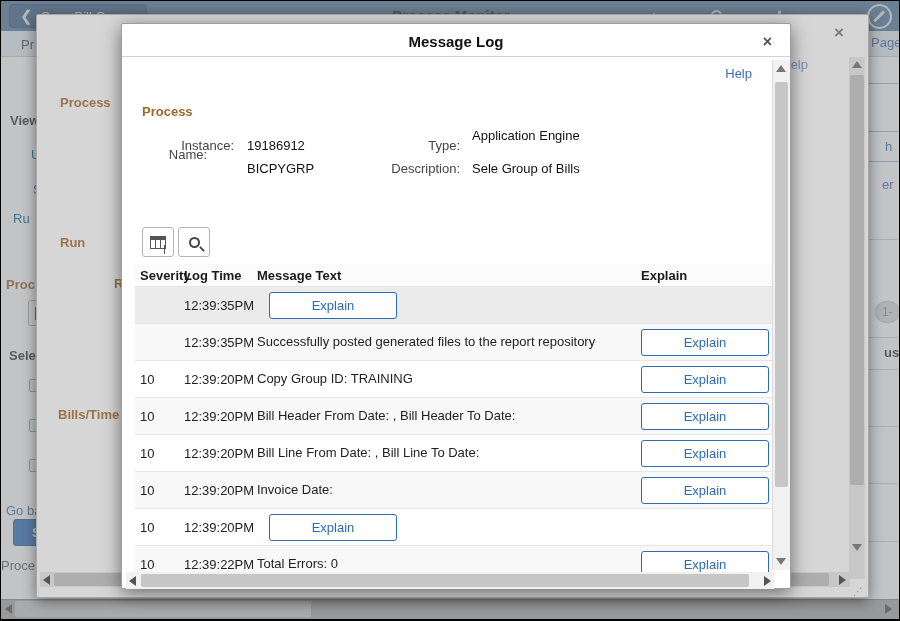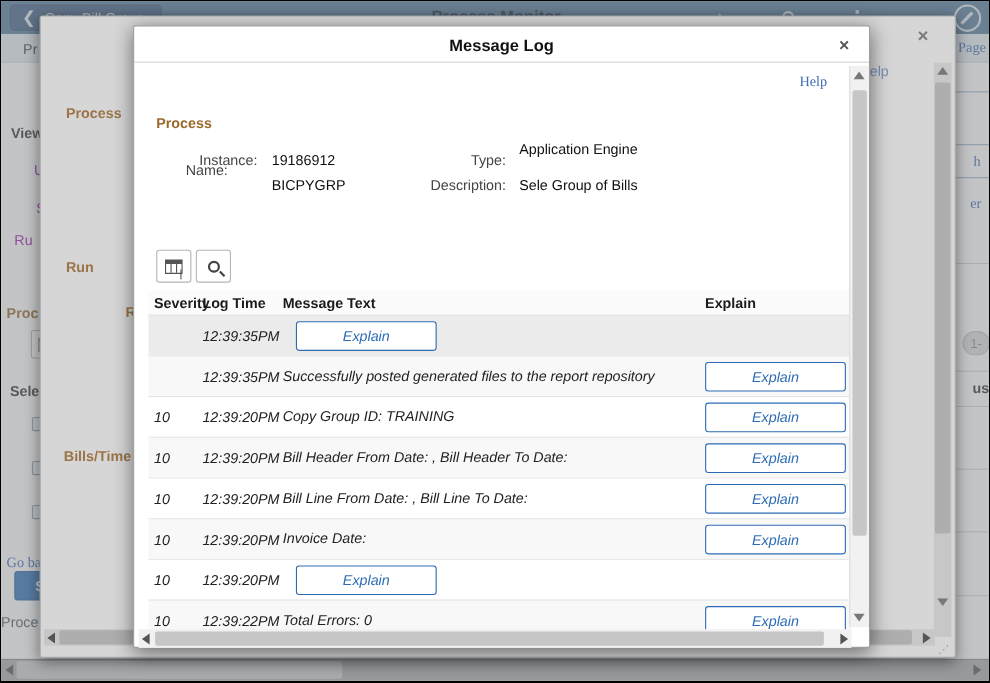--- a/index.html
+++ b/index.html
@@ -12,24 +12,24 @@
   
   .hdr{left:0;top:0;width:900px;height:30px;background:#567e9e;}
   .back-btn{left:8px;top:3px;height:24px;min-width:138px;background:#48678c;border:1px solid #3c587c;
             border-radius:4px;color:#e8eef5;display:flex;align-items:center;padding:0 10px;gap:8px;font-size:13px;}
   .hdr-title{left:0;top:6px;width:900px;text-align:center;font-weight:bold;font-size:15px;color:#1e3448;}
   .hdr-ic{color:#dfe8f0;font-size:17px;top:6px;}
   .compass{left:866px;top:3px;width:25px;height:25px;border:2px solid #dfe8f0;border-radius:50%;}
   .compass:before{content:"";position:absolute;left:3px;top:9px;width:14px;height:3px;background:#dfe8f0;transform:rotate(-45deg);}
   .tabstrip{left:0;top:30px;width:900px;height:26px;background:#e9edf1;border-bottom:1px solid #c9d2da;}
   .page-white{background:#fff;}
-  .b-label{color:#a21caf;}
+  .b-label{color:#0369a1;}
   .b-bold{font-weight:bold;color:#333;}
   .brown{color:#9a6a2a;font-weight:bold;}
-  .blue-link{color:#3f6db5;font-family:Liberation Serif, serif;}
+  .blue-link{color:#3f6db5;}
   .chk{width:13px;height:13px;border:1px solid #9aa2aa;background:#f4f5f6;border-radius:2px;}
   .mini-btn{width:30px;height:26px;background:#fff;border:1px solid #b8b8b8;border-radius:3px;}
   .save-btn{left:12px;top:518px;width:100px;height:27px;background:#3273b8;border:1px solid #2a62a0;
             border-radius:3px;color:#fff;font-weight:bold;text-align:left;padding:5px 0 0 18px;}
   .hline{height:1px;background:#9fb6d0;}
   .gline{height:1px;background:#d5d5d5;}
   .pill-frag{background:#dcdcdc;border:1px solid #c3c3c3;border-radius:12px;color:#8e8e8e;padding:3px 6px;font-size:12px;}
   .bscroll{left:0;top:598px;width:900px;height:20px;background:#adadad;border-top:1px solid #8f8f8f;}
   .bscroll-thumb{left:14px;top:600px;width:296px;height:16px;background:#cfcfcf;border-radius:2px;}
   .scroll-arrow{width:0;height:0;border-top:5px solid transparent;border-bottom:5px solid transparent;}
@@ -76,21 +76,21 @@
            display:flex;align-items:center;padding:0 12px;gap:8px;}
   .chev-down{width:8px;height:8px;border-right:2px solid #8d8d8d;border-bottom:2px solid #8d8d8d;
              transform:rotate(45deg) translateY(-2px);}
   .va-divider{width:1px;height:14px;background:#b0b0b0;}
   .tbl{left:13px;top:240px;width:639px;}
   .tbl-head{display:flex;font-weight:bold;color:#1a1a1a;background:#fbfbfb;height:22px;align-items:center;}
   .c-sev{width:49px;padding-left:5px;}
   .c-time{width:73px;}
   .c-msg{width:372px;}
   .c-exp{width:145px;padding-left:12px;}
-  .row{display:flex;align-items:center;border-top:1px solid #e6e6e6;min-height:37px;font-style:italic;}
+  .row{display:flex;align-items:center;border-top:1px solid #e6e6e6;min-height:37px;}
   .row .c-msg{padding-right:10px;line-height:1.25;}
   .explain-btn{width:128px;height:27px;background:#fff;border:1px solid #2d6cb5;border-radius:3px;
                color:#2d6cb5;text-align:center;padding-top:5px;font-size:13px;}
   .log-vscroll{right:0;top:36px;width:18px;height:510px;background:#f1f1f1;border-left:1px solid #dcdcdc;}
   .log-hscroll{left:4px;top:548px;width:648px;height:17px;background:#f1f1f1;}
   .log-thumb{background:#c6c6c6;border-radius:2px;}
 </style>
 </head>
 <body>
 

